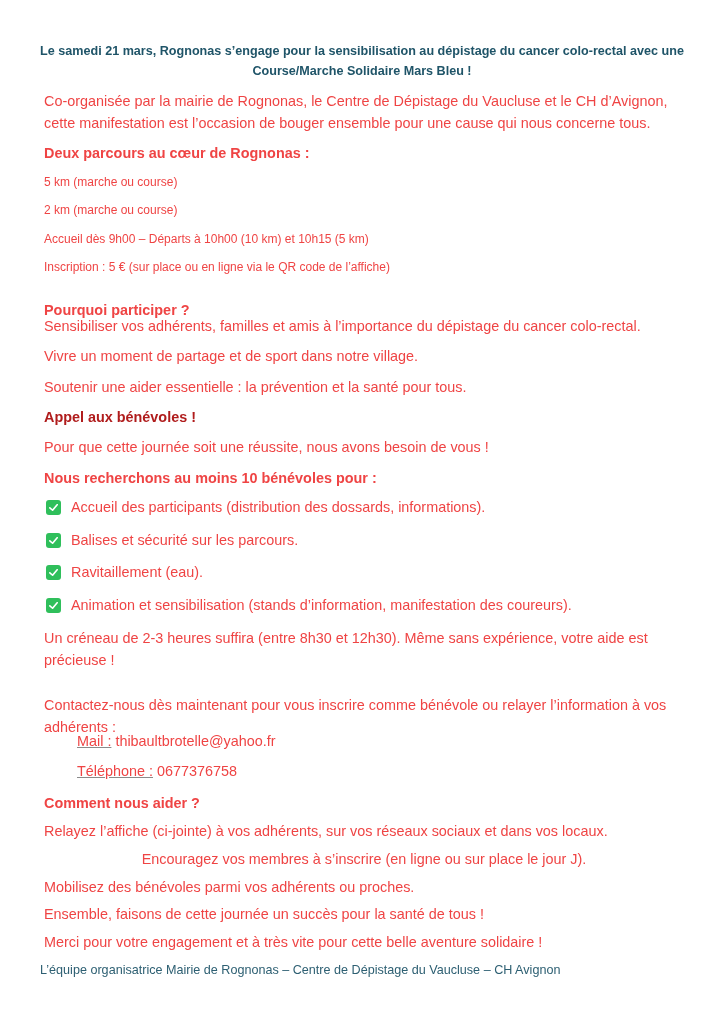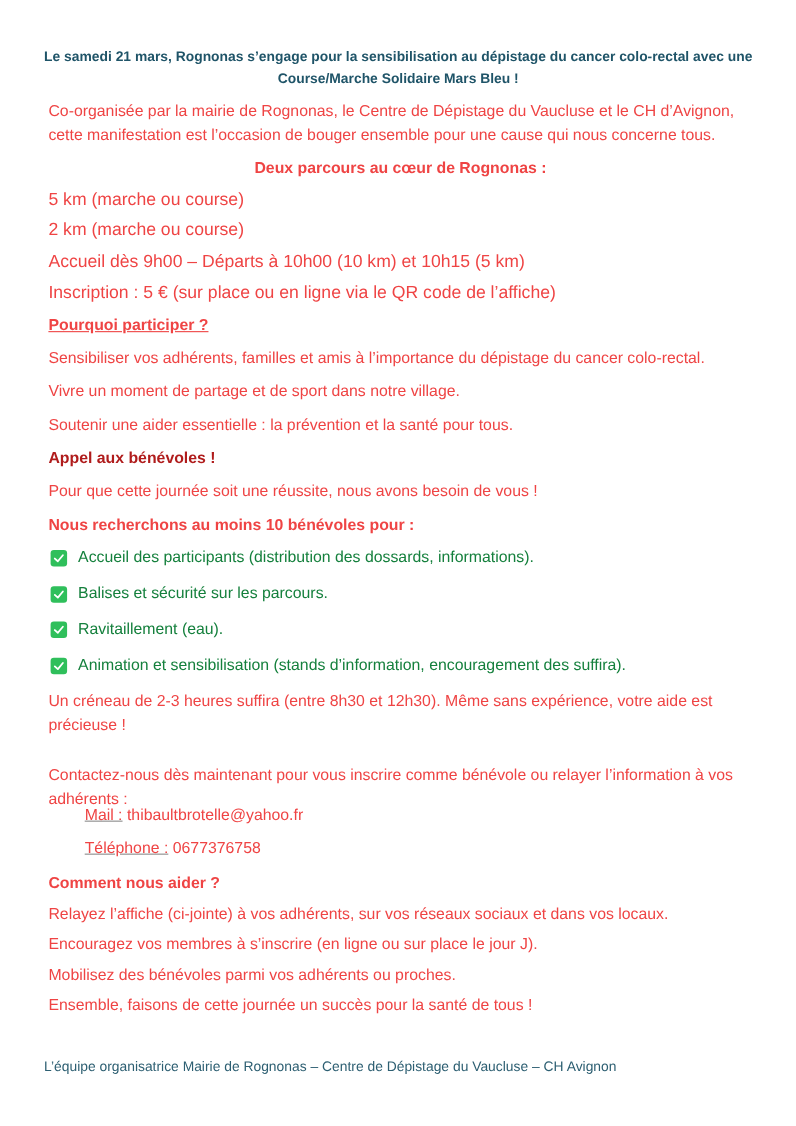--- a/index.html
+++ b/index.html
@@ -11,49 +11,49 @@
     .title {
       position: absolute; left: 40px; width: 644px; text-align: center;
       font-weight: bold; font-size: 12.6px; line-height: 20px; color: #1f5468;
       top: 41px;
     }
     .p {
       position: absolute; left: 44px; width: 640px;
       font-size: 14.4px; line-height: 22px; color: #ef4444; white-space: nowrap;
     }
     .p.wrap { white-space: normal; line-height: 22px; }
-    .small { font-size: 16px; }
+    .small { font-size: 12px; }
     .h { font-weight: bold; }
     .red { color: #b01c1c; font-weight: bold; }
-    .check-item { position: absolute; left: 44px; display: flex; align-items: center; font-size: 14.4px; color: #15803d; white-space: nowrap; justify-content: center; }
+    .check-item { position: absolute; left: 44px; display: flex; align-items: center; font-size: 14.4px; color: #ef4444; white-space: nowrap; justify-content: center; }
     .check {
       width: 15px; height: 15px; background: #2fbf5b; border-radius: 3px;
       display: inline-flex; align-items: center; justify-content: center; margin-right: 10px; margin-left: 2px;
     }
     .u { text-decoration: underline; text-decoration-color: #8a8a8a; margin-left: 33px; }
     .footer {
       position: absolute; left: 40px; width: 644px; text-align: left; top: 960px;
       font-size: 12.6px; color: #2d5f72; line-height: 20px;
     }
   </style>
 </head>
 <body>
 
 <div class="page">
   <div class="title">Le samedi 21 mars, Rognonas s’engage pour la sensibilisation au dépistage du cancer colo-rectal avec une Course/Marche Solidaire Mars Bleu !</div>
 
   <div class="p wrap" style="top:90px;">Co-organisée par la mairie de Rognonas, le Centre de Dépistage du Vaucluse et le CH d’Avignon, cette manifestation est l’occasion de bouger ensemble pour une cause qui nous concerne tous.</div>
 
-  <div class="p h" style="top:142px;text-align:center;">Deux parcours au cœur de Rognonas :</div>
+  <div class="p h" style="top:142px;">Deux parcours au cœur de Rognonas :</div>
   <div class="p small" style="top:171px;">5 km (marche ou course)</div>
   <div class="p small" style="top:199px;">2 km (marche ou course)</div>
   <div class="p small" style="top:228px;">Accueil dès 9h00 – Départs à 10h00 (10 km) et 10h15 (5 km)</div>
   <div class="p small" style="top:256px;">Inscription : 5 € (sur place ou en ligne via le QR code de l’affiche)</div>
 
-  <div class="p h" style="top:285px;text-decoration:underline;">Pourquoi participer ?</div>
+  <div class="p h" style="top:299px;">Pourquoi participer ?</div>
   <div class="p" style="top:315px;">Sensibiliser vos adhérents, familles et amis à l’importance du dépistage du cancer colo-rectal.</div>
   <div class="p" style="top:345px;">Vivre un moment de partage et de sport dans notre village.</div>
   <div class="p" style="top:376px;">Soutenir une aider essentielle : la prévention et la santé pour tous.</div>
 
   <div class="p red" style="top:406px;">Appel aux bénévoles !</div>
   <div class="p" style="top:436px;">Pour que cette journée soit une réussite, nous avons besoin de vous !</div>
   <div class="p h" style="top:467px;">Nous recherchons au moins 10 bénévoles pour :</div>
 
   <div class="check-item" style="top:499px;">
     <span class="check">
@@ -78,35 +78,36 @@
         </svg>
     </span>
     <span>Ravitaillement (eau).</span>
   </div>
   <div class="check-item" style="top:597px;">
     <span class="check">
       <svg width="11" height="11" viewBox="0 0 12 12">
           <path d="M2 6.3 L5 9 L10 3" stroke="#fff" stroke-width="1.8" fill="none" stroke-linecap="round" stroke-linejoin="round"></path>
         </svg>
     </span>
-    <span>Animation et sensibilisation (stands d’information, encouragement des suffira).</span>
+    <span>Animation et sensibilisation (stands d’information, manifestation des coureurs).</span>
   </div>
 
   <div class="p wrap" style="top:627px; width:610px;">Un créneau de 2-3 heures suffira (entre 8h30 et 12h30). Même sans expérience, votre aide est précieuse !</div>
   <div class="p wrap" style="top:694px; width:630px;">Contactez-nous dès maintenant pour vous inscrire comme bénévole ou relayer l’information à vos adhérents :</div>
 
   <div class="p" style="top:730px;">
     <span class="u">Mail :</span>
     <span>thibaultbrotelle@yahoo.fr</span>
   </div>
   <div class="p" style="top:760px;">
     <span class="u">Téléphone :</span>
     <span>0677376758</span>
   </div>
 
   <div class="p h" style="top:792px;">Comment nous aider ?</div>
   <div class="p" style="top:820px;">Relayez l’affiche (ci-jointe) à vos adhérents, sur vos réseaux sociaux et dans vos locaux.</div>
-  <div class="p" style="top:848px;">Encouragez vos membres à s’inscrire (en ligne ou sur place le jour J).</div>
+  <div class="p" style="top:848px;text-align:center;">Encouragez vos membres à s’inscrire (en ligne ou sur place le jour J).</div>
   <div class="p" style="top:876px;">Mobilisez des bénévoles parmi vos adhérents ou proches.</div>
   <div class="p" style="top:903px;">Ensemble, faisons de cette journée un succès pour la santé de tous !</div>
+  <div class="p" style="top:931px;">Merci pour votre engagement et à très vite pour cette belle aventure solidaire !</div>
 
   <div class="footer">L’équipe organisatrice Mairie de Rognonas – Centre de Dépistage du Vaucluse – CH Avignon</div>
 </div>
 
 </body></html>

